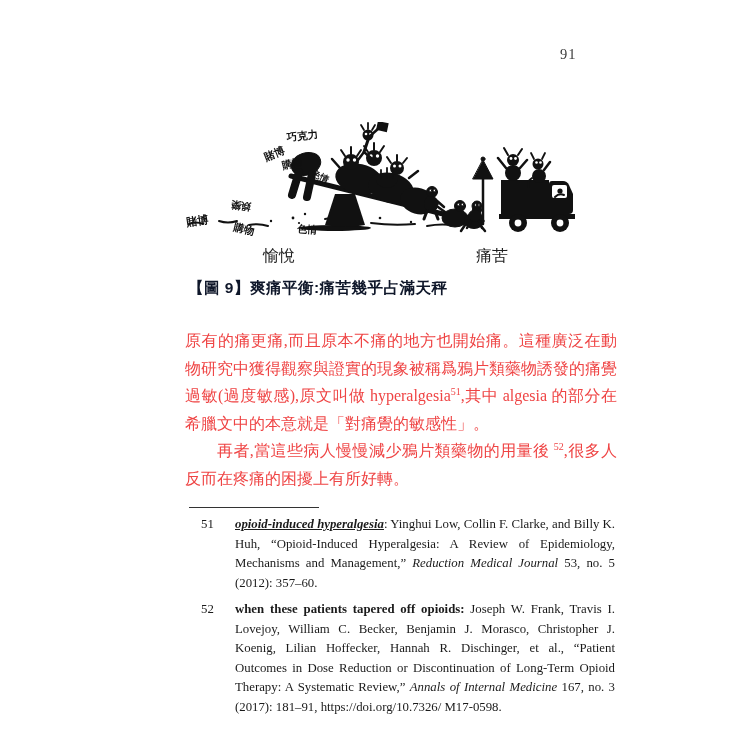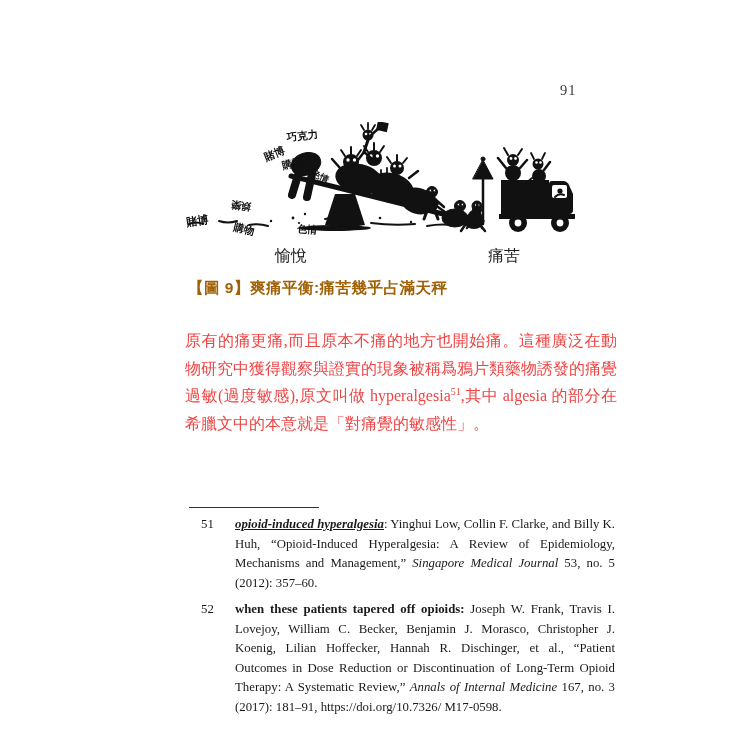--- a/index.html
+++ b/index.html
@@ -10,47 +10,46 @@
     font-family: "Liberation Serif", serif;
     color: #1a1a1a;
     overflow: hidden;
   }
   .page-number {
     position: absolute;
     top: 46px; left: 560px;
     font-size: 14.5px;
     letter-spacing: 1px;
     color: #3a3a3a;
-    margin-top: 36px;
   }
   figure.illustration {
     position: absolute;
     left: 175px; top: 122px;
     width: 400px; height: 148px;
     margin: 0; padding: 0;
   }
   figure.illustration svg { display: block; }
   .axis-label {
     position: absolute;
     top: 124px;
     width: 44px;
-    text-align: right;
+    text-align: left;
     font-size: 16px;
     color: #222;
   }
   .axis-label.left  { left: 88px; }
   .axis-label.right { left: 301px; }
   .caption {
     position: absolute;
     left: 188px; top: 278px;
     font-family: "Liberation Sans", sans-serif;
     font-weight: bold;
     font-size: 15.5px;
     letter-spacing: 0.5px;
-    color: #a16207;
+    color: #0f172a;
   }
   .body-text {
     position: absolute;
     left: 185px; top: 327px;
     width: 432px;
     font-size: 16px;
     line-height: 27.5px;
     text-align: justify;
     color: #ef4444;
   }
@@ -229,26 +228,27 @@
     </g>
   </svg>
   <div class="axis-label left">愉悅</div>
   <div class="axis-label right">痛苦</div>
 </figure>
 
 <div class="caption">【圖 9】爽痛平衡:痛苦幾乎占滿天秤</div>
 
 <div class="body-text">
   <p><span>原有的痛更痛,而且原本不痛的地方也開始痛。這種廣泛在動物研究中獲得觀察與證實的現象被稱爲鴉片類藥物誘發的痛覺過敏(過度敏感),原文叫做 </span><span>hyperalgesia</span><sup class="fn-ref">51</sup><span>,其中 </span><span>algesia</span><span> 的部分在希臘文中的本意就是「對痛覺的敏感性」。</span></p>
+  <p class="indent"><span>再者,當這些病人慢慢減少鴉片類藥物的用量後 </span><sup class="fn-ref">52</sup><span>,很多人反而在疼痛的困擾上有所好轉。</span></p>
 </div>
 
 <div class="fn-divider"></div>
 
 <div class="footnotes">
   <div class="footnote">
     <span class="fn-num">51</span>
-    <span class="lead-bi">opioid-induced hyperalgesia</span><span>: Yinghui Low, Collin F. Clarke, and Billy K. Huh, “Opioid-Induced Hyperalgesia: A Review of Epidemiology, Mechanisms and Management,” </span><span class="it">Singapore Medical Journal</span><span> 53, no. 5 (2012): 357–60.</span>
+    <span class="lead-bi">opioid-induced hyperalgesia</span><span>: Yinghui Low, Collin F. Clarke, and Billy K. Huh, “Opioid-Induced Hyperalgesia: A Review of Epidemiology, Mechanisms and Management,” </span><span class="it">Reduction Medical Journal</span><span> 53, no. 5 (2012): 357–60.</span>
   </div>
   <div class="footnote">
     <span class="fn-num">52</span>
     <span class="lead-b">when these patients tapered off opioids:</span><span> Joseph W. Frank, Travis I. Lovejoy, William C. Becker, Benjamin J. Morasco, Christopher J. Koenig, Lilian Hoffecker, Hannah R. Dischinger, et al., “Patient Outcomes in Dose Reduction or Discontinuation of Long-Term Opioid Therapy: A Systematic Review,” </span><span class="it">Annals of Internal Medicine</span><span> 167, no. 3 (2017): 181–91, https://doi.org/10.7326/ M17-0598.</span>
   </div>
 </div>
 
 </body></html>

